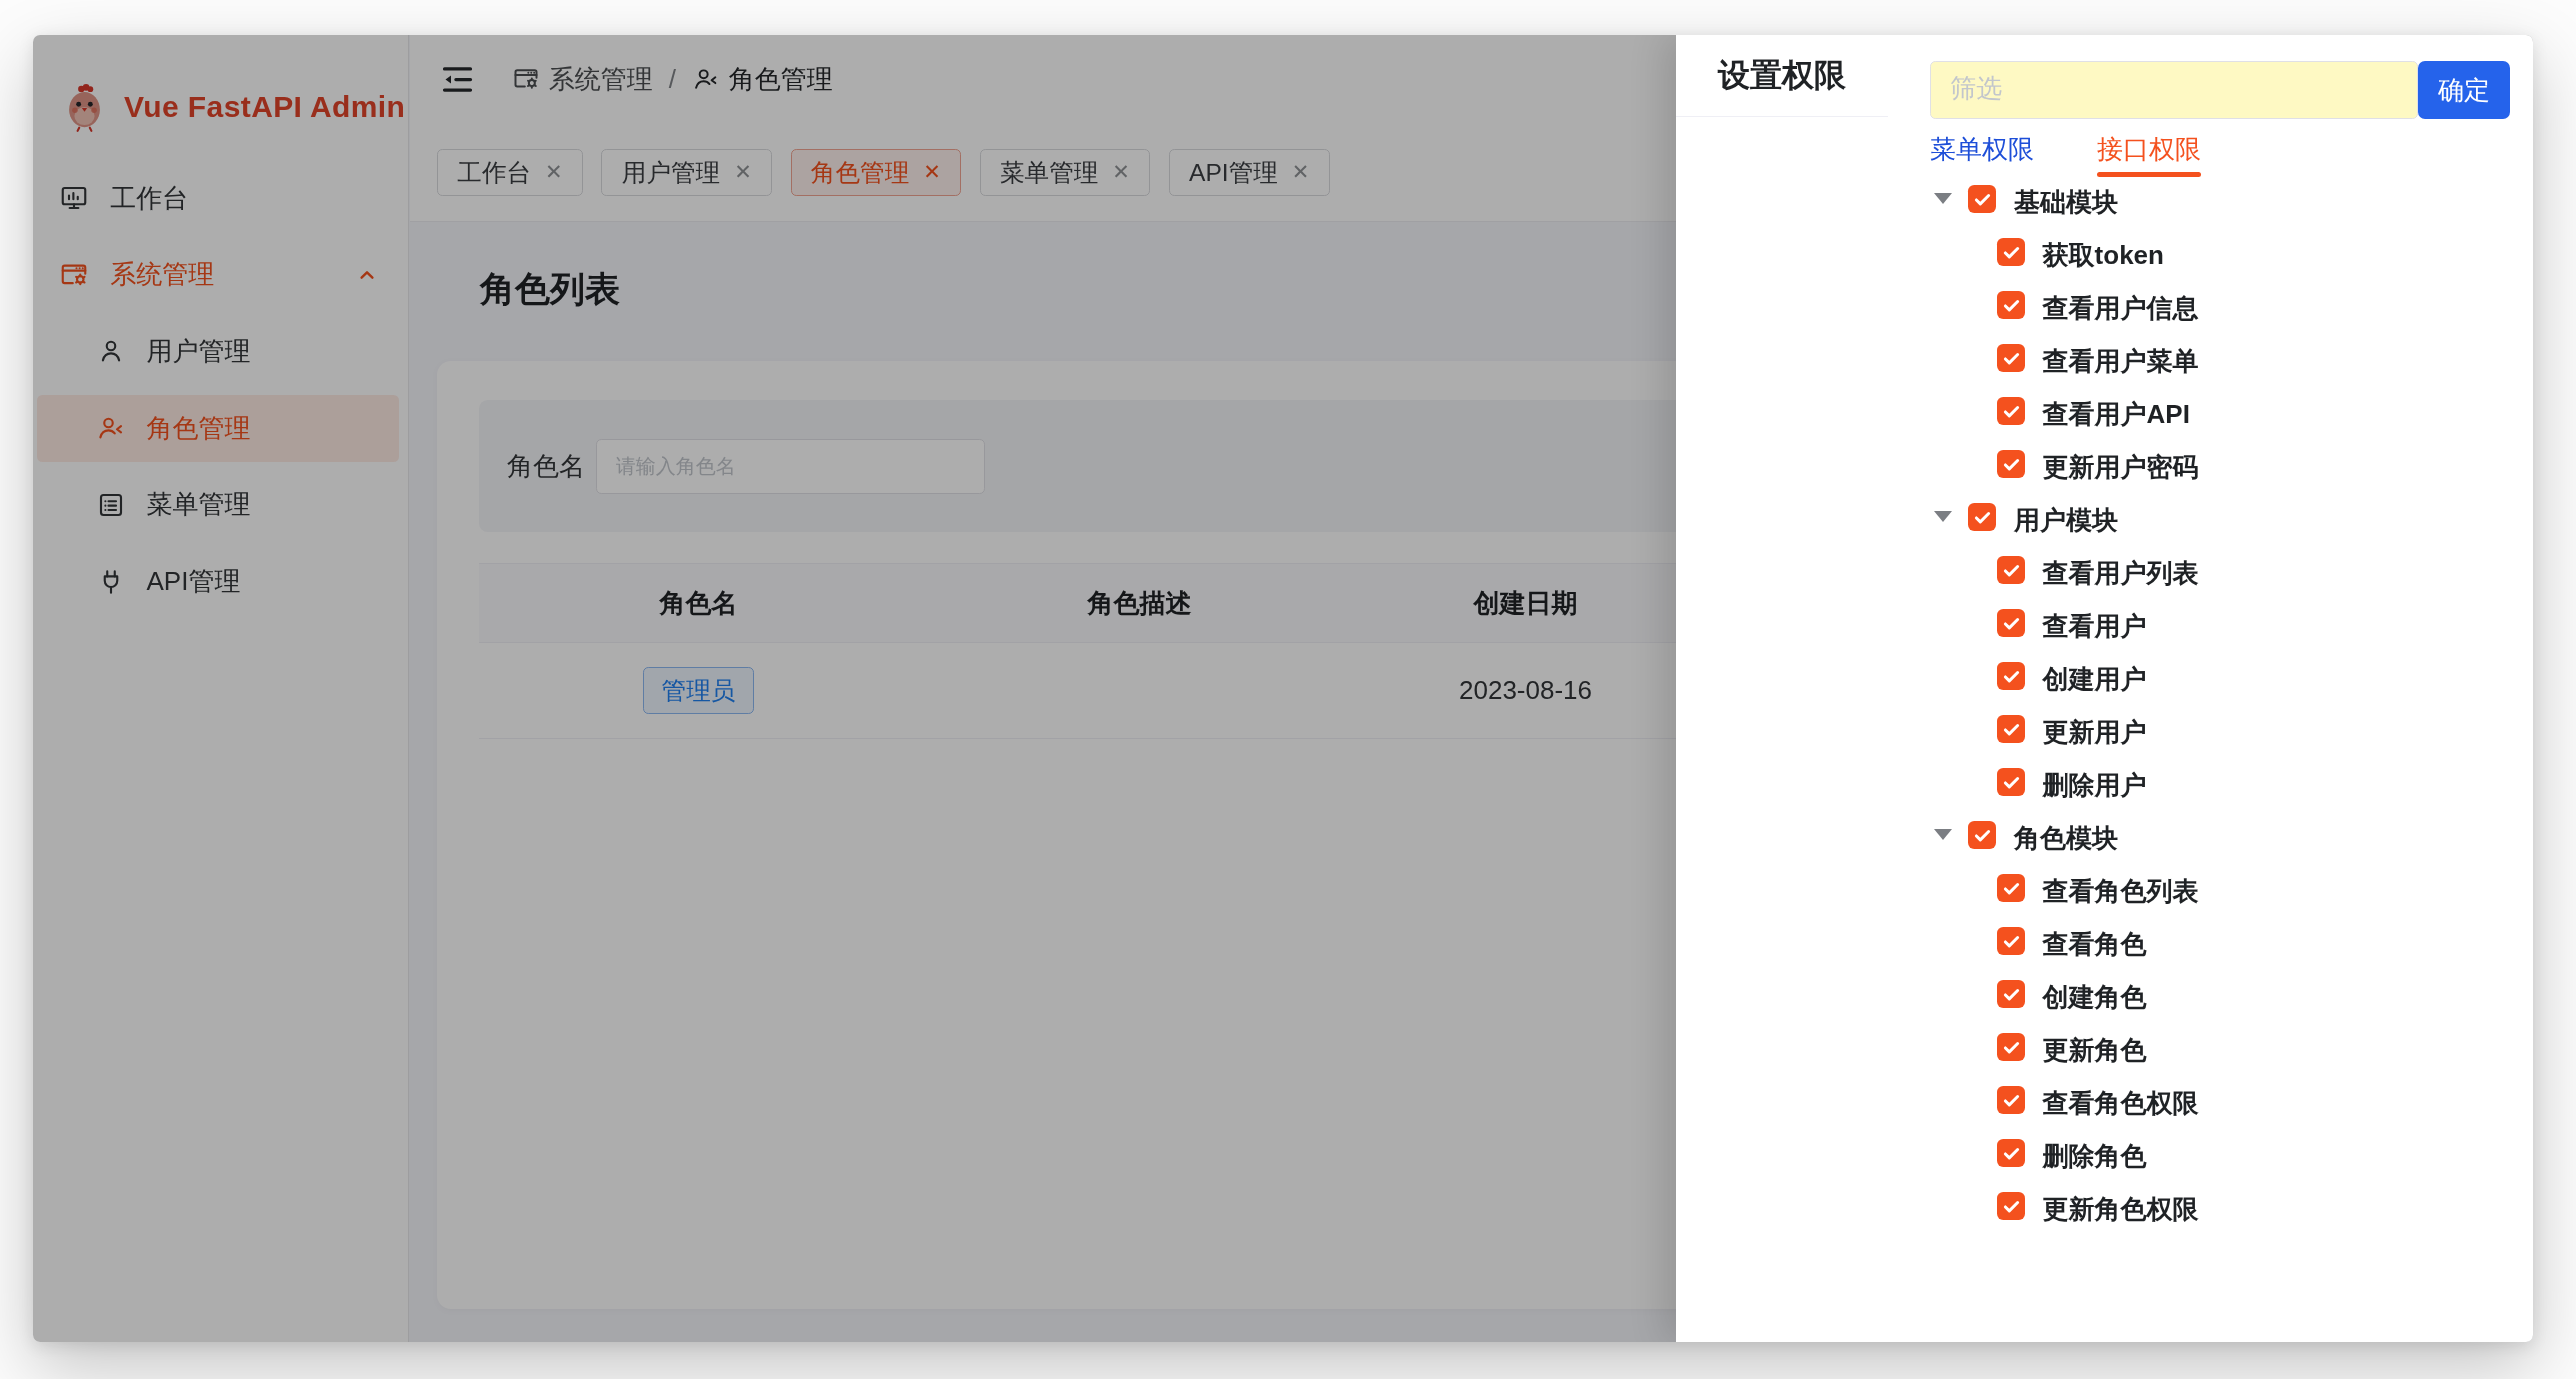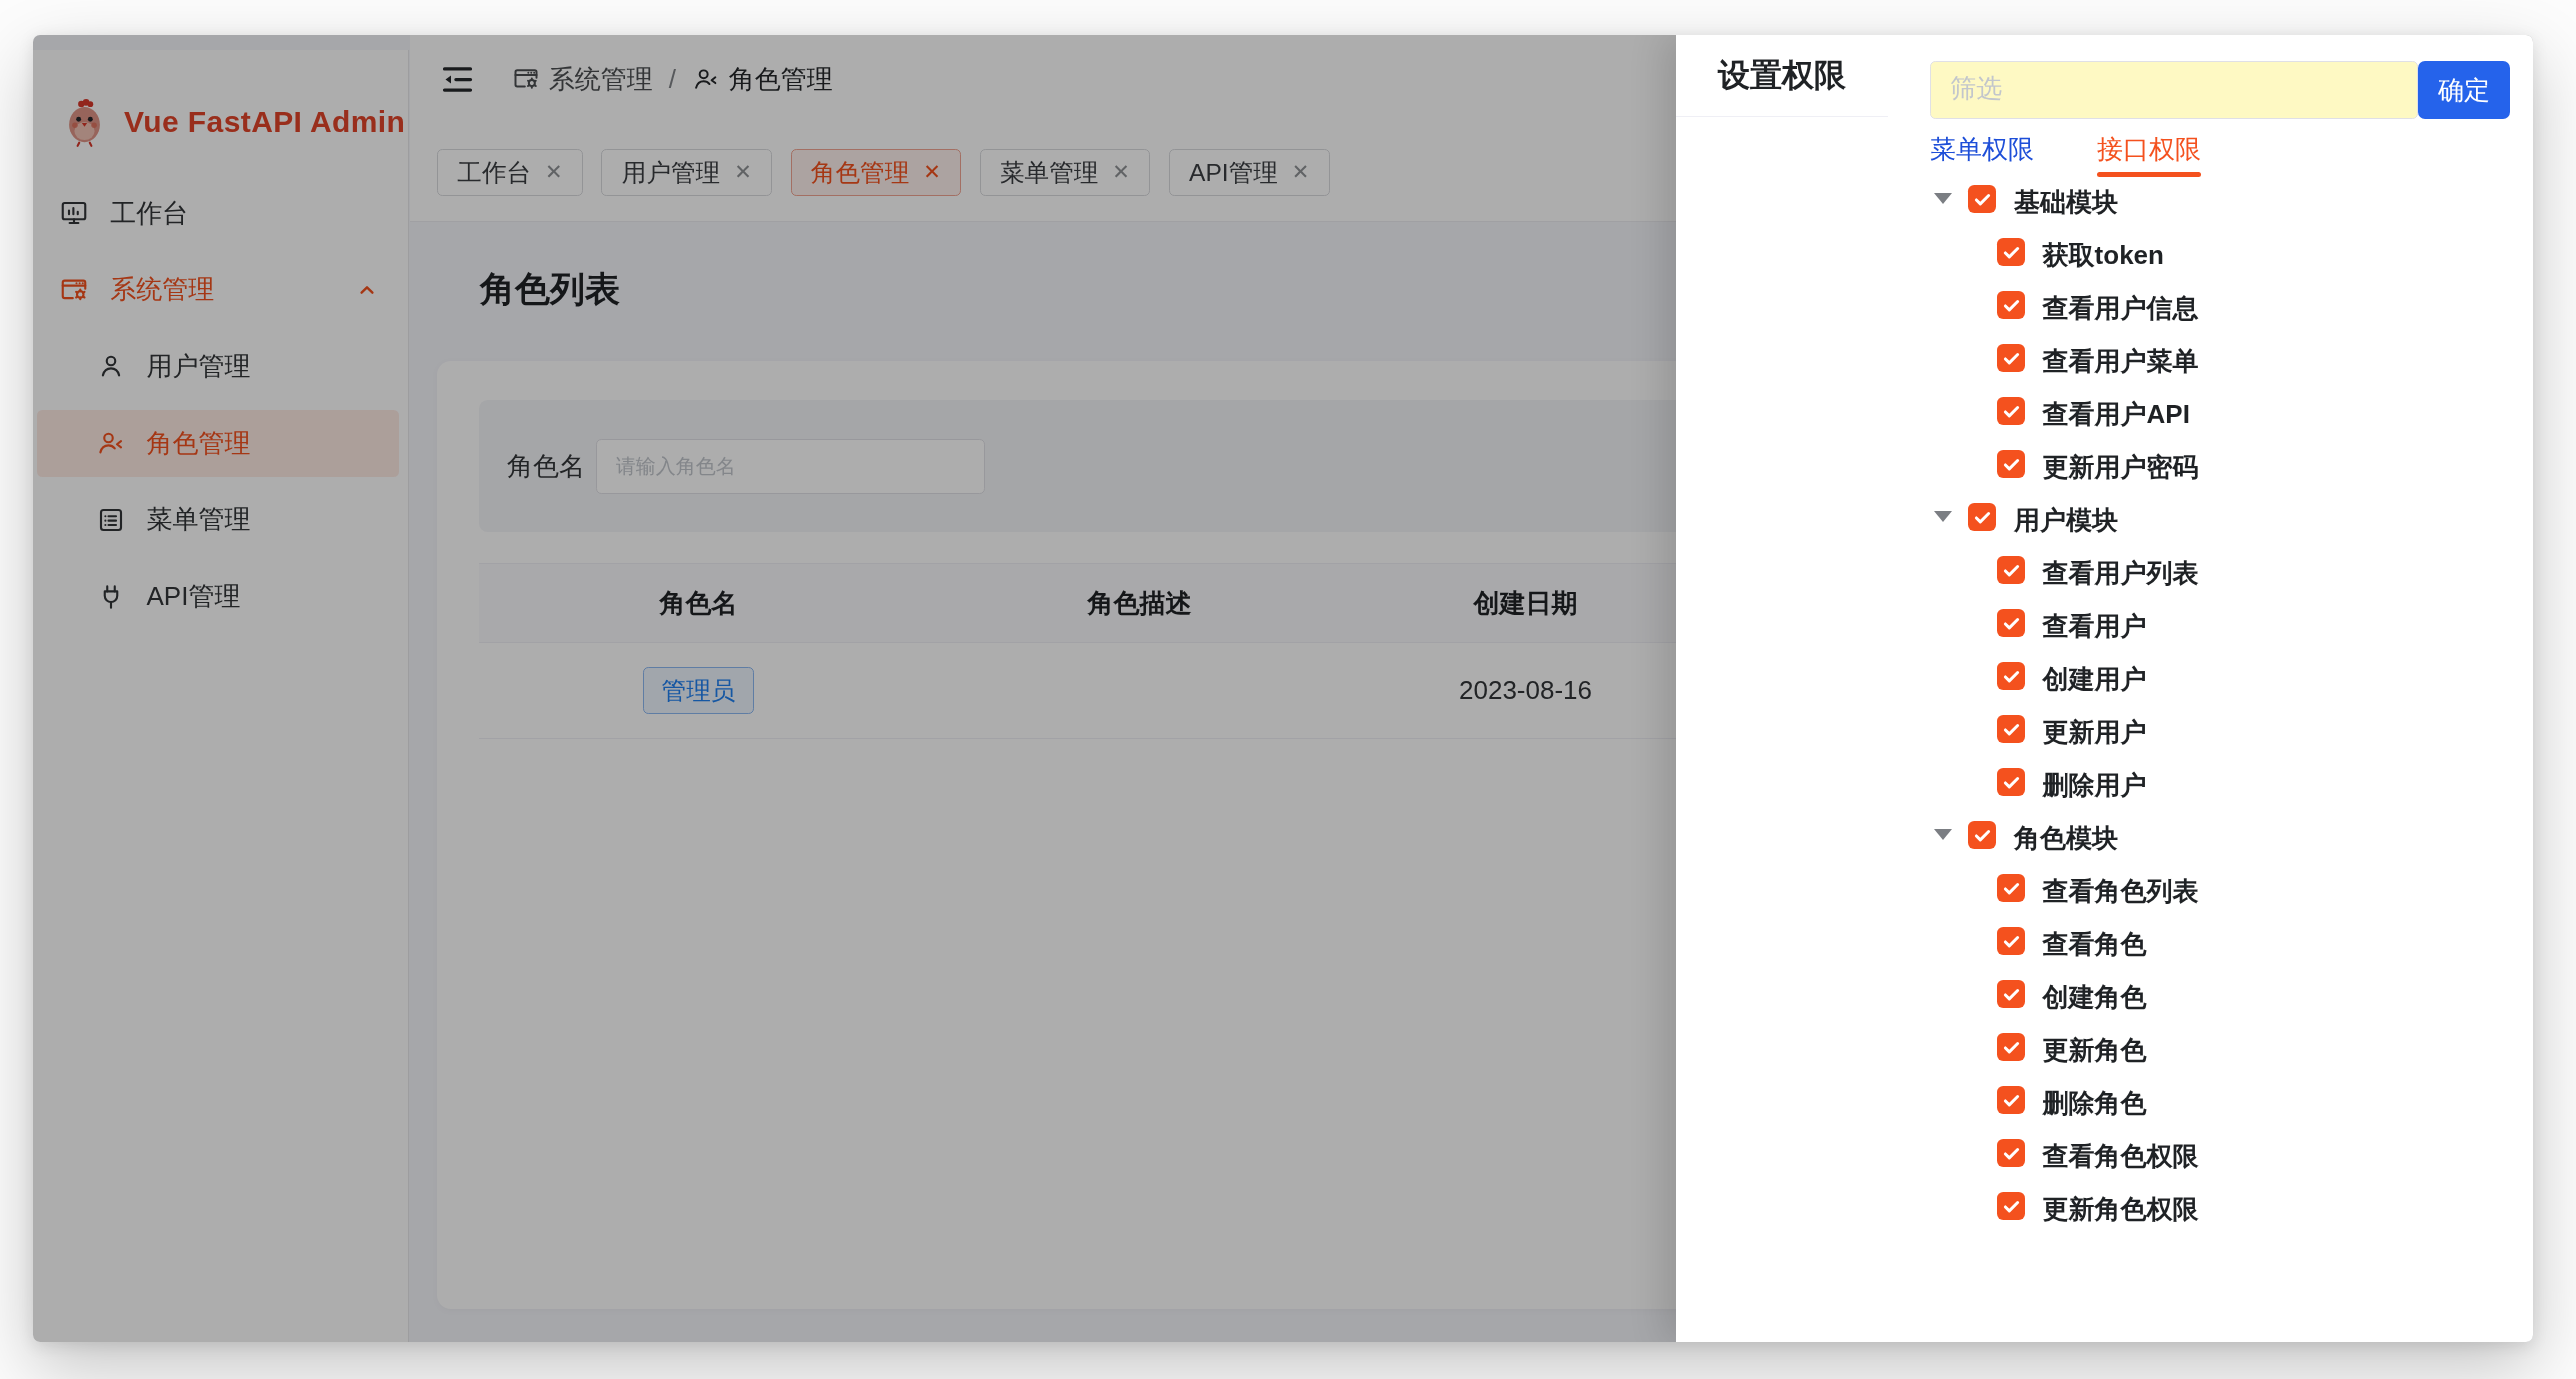--- a/index.html
+++ b/index.html
@@ -12,21 +12,21 @@
     color:#1f2225;
   }
   
   .window {
     position:absolute; left:33px; top:35px; width:2500px; height:1307px;
     background:#f5f6fb; border-radius:7px; overflow:hidden;
     box-shadow:0 26px 70px rgba(0,0,0,.22), 0 3.5px 16px rgba(0,0,0,.10);
   }
   
   .sidebar {
-    position:absolute; left:0; top:15px; width:376px; height:100%;
+    position:absolute; left:0; top:0; width:376px; height:100%;
     background:#ffffff; border-right:0.9px solid #e8e8ea; z-index:1;
   }
   .logo { display:flex; align-items:center; gap:14px; padding:32px 0 0 26px; height:112px; }
   .logo-title { font-size:30px; font-weight:bold; color:#e2452a; letter-spacing:0.4px; }
   .menu { margin-top:17.6px; }
   .menu-item {
     display:flex; align-items:center; height:67px; margin:0 8.8px 9.7px 3.5px;
     border-left:6.2px solid transparent; border-radius:5.3px;
     padding-left:16.7px; font-size:26px; color:#333639; cursor:pointer;
   }
@@ -463,36 +463,36 @@
               </svg>
             </span>
           <span class="tlabel">更新角色</span>
         </div>
         <div class="trow child">
           <span class="cb">
               <svg viewBox="0 0 24 24">
                 <path d="M5 12.5l4.5 4.5L19 7.5" fill="none" stroke="#fff" stroke-width="3.4" stroke-linecap="round" stroke-linejoin="round"></path>
               </svg>
             </span>
+          <span class="tlabel">查看角色权限</span>
+        </div>
+        <div class="trow child">
+          <span class="cb">
+              <svg viewBox="0 0 24 24">
+                <path d="M5 12.5l4.5 4.5L19 7.5" fill="none" stroke="#fff" stroke-width="3.4" stroke-linecap="round" stroke-linejoin="round"></path>
+              </svg>
+            </span>
           <span class="tlabel">删除角色</span>
         </div>
         <div class="trow child">
           <span class="cb">
               <svg viewBox="0 0 24 24">
                 <path d="M5 12.5l4.5 4.5L19 7.5" fill="none" stroke="#fff" stroke-width="3.4" stroke-linecap="round" stroke-linejoin="round"></path>
               </svg>
             </span>
-          <span class="tlabel">查看角色权限</span>
-        </div>
-        <div class="trow child">
-          <span class="cb">
-              <svg viewBox="0 0 24 24">
-                <path d="M5 12.5l4.5 4.5L19 7.5" fill="none" stroke="#fff" stroke-width="3.4" stroke-linecap="round" stroke-linejoin="round"></path>
-              </svg>
-            </span>
           <span class="tlabel">更新角色权限</span>
         </div>
 
       </div>
     </div>
   </aside>
 
 </div>
 
 

